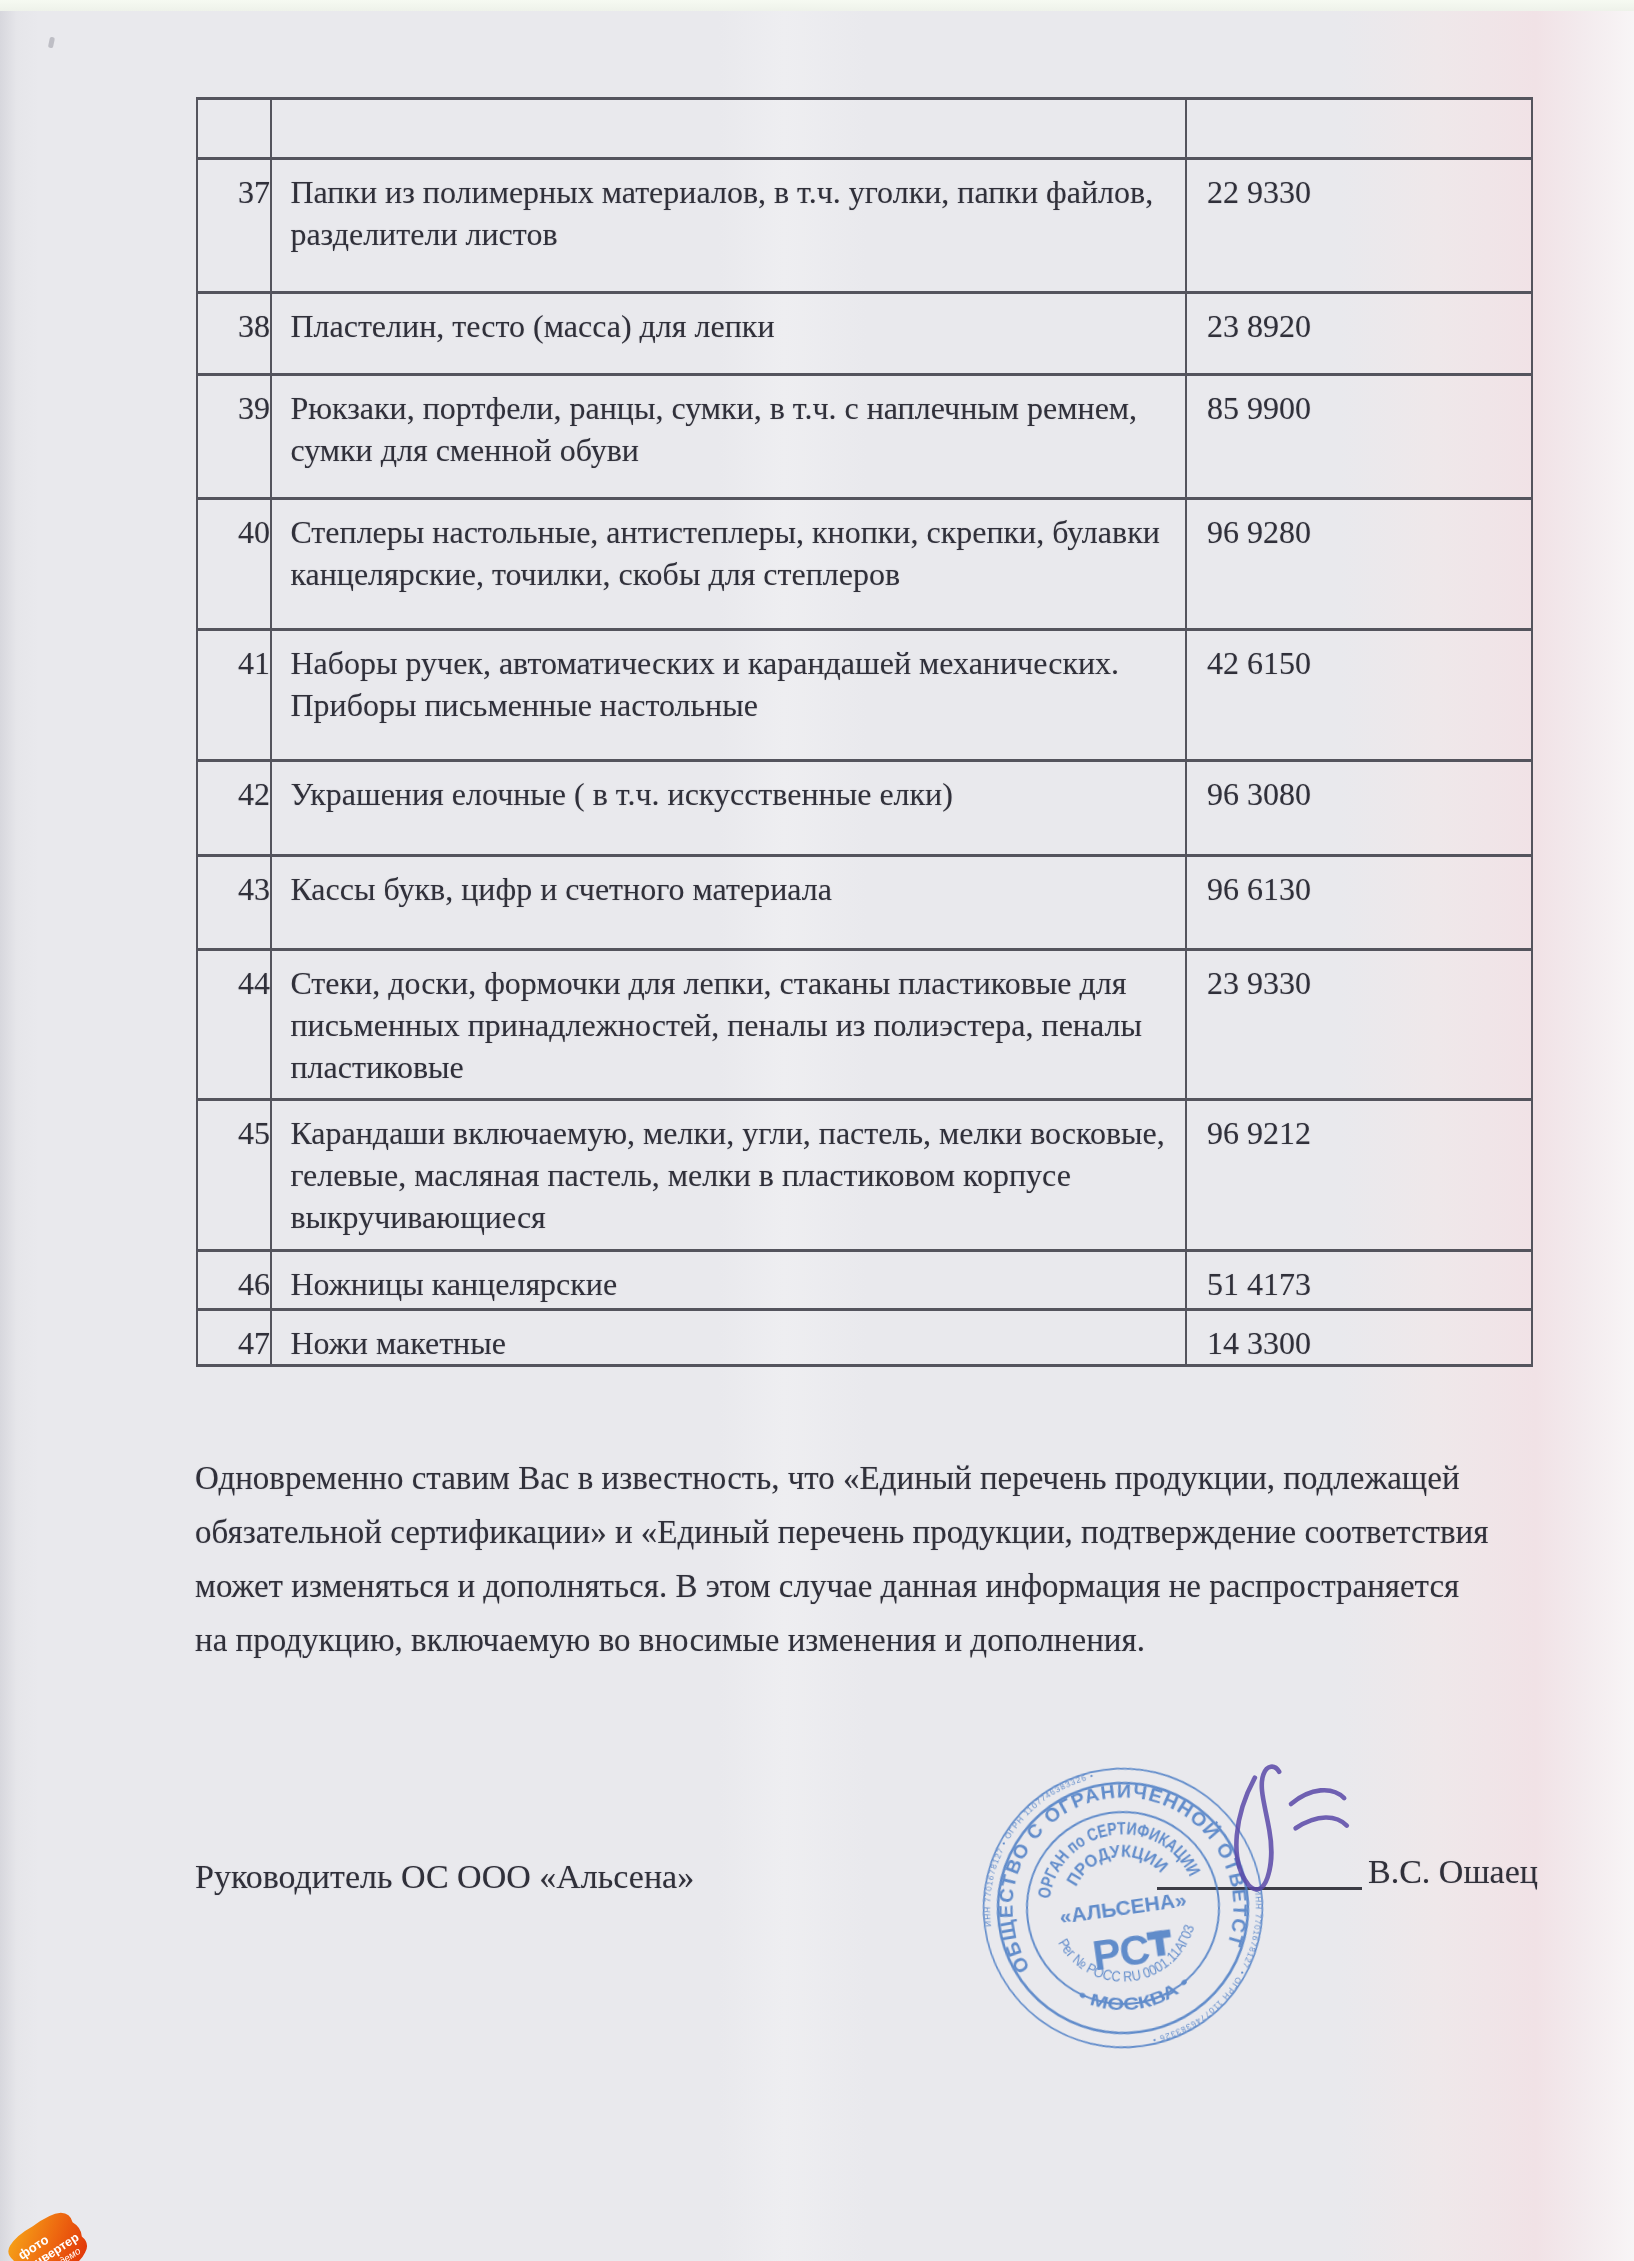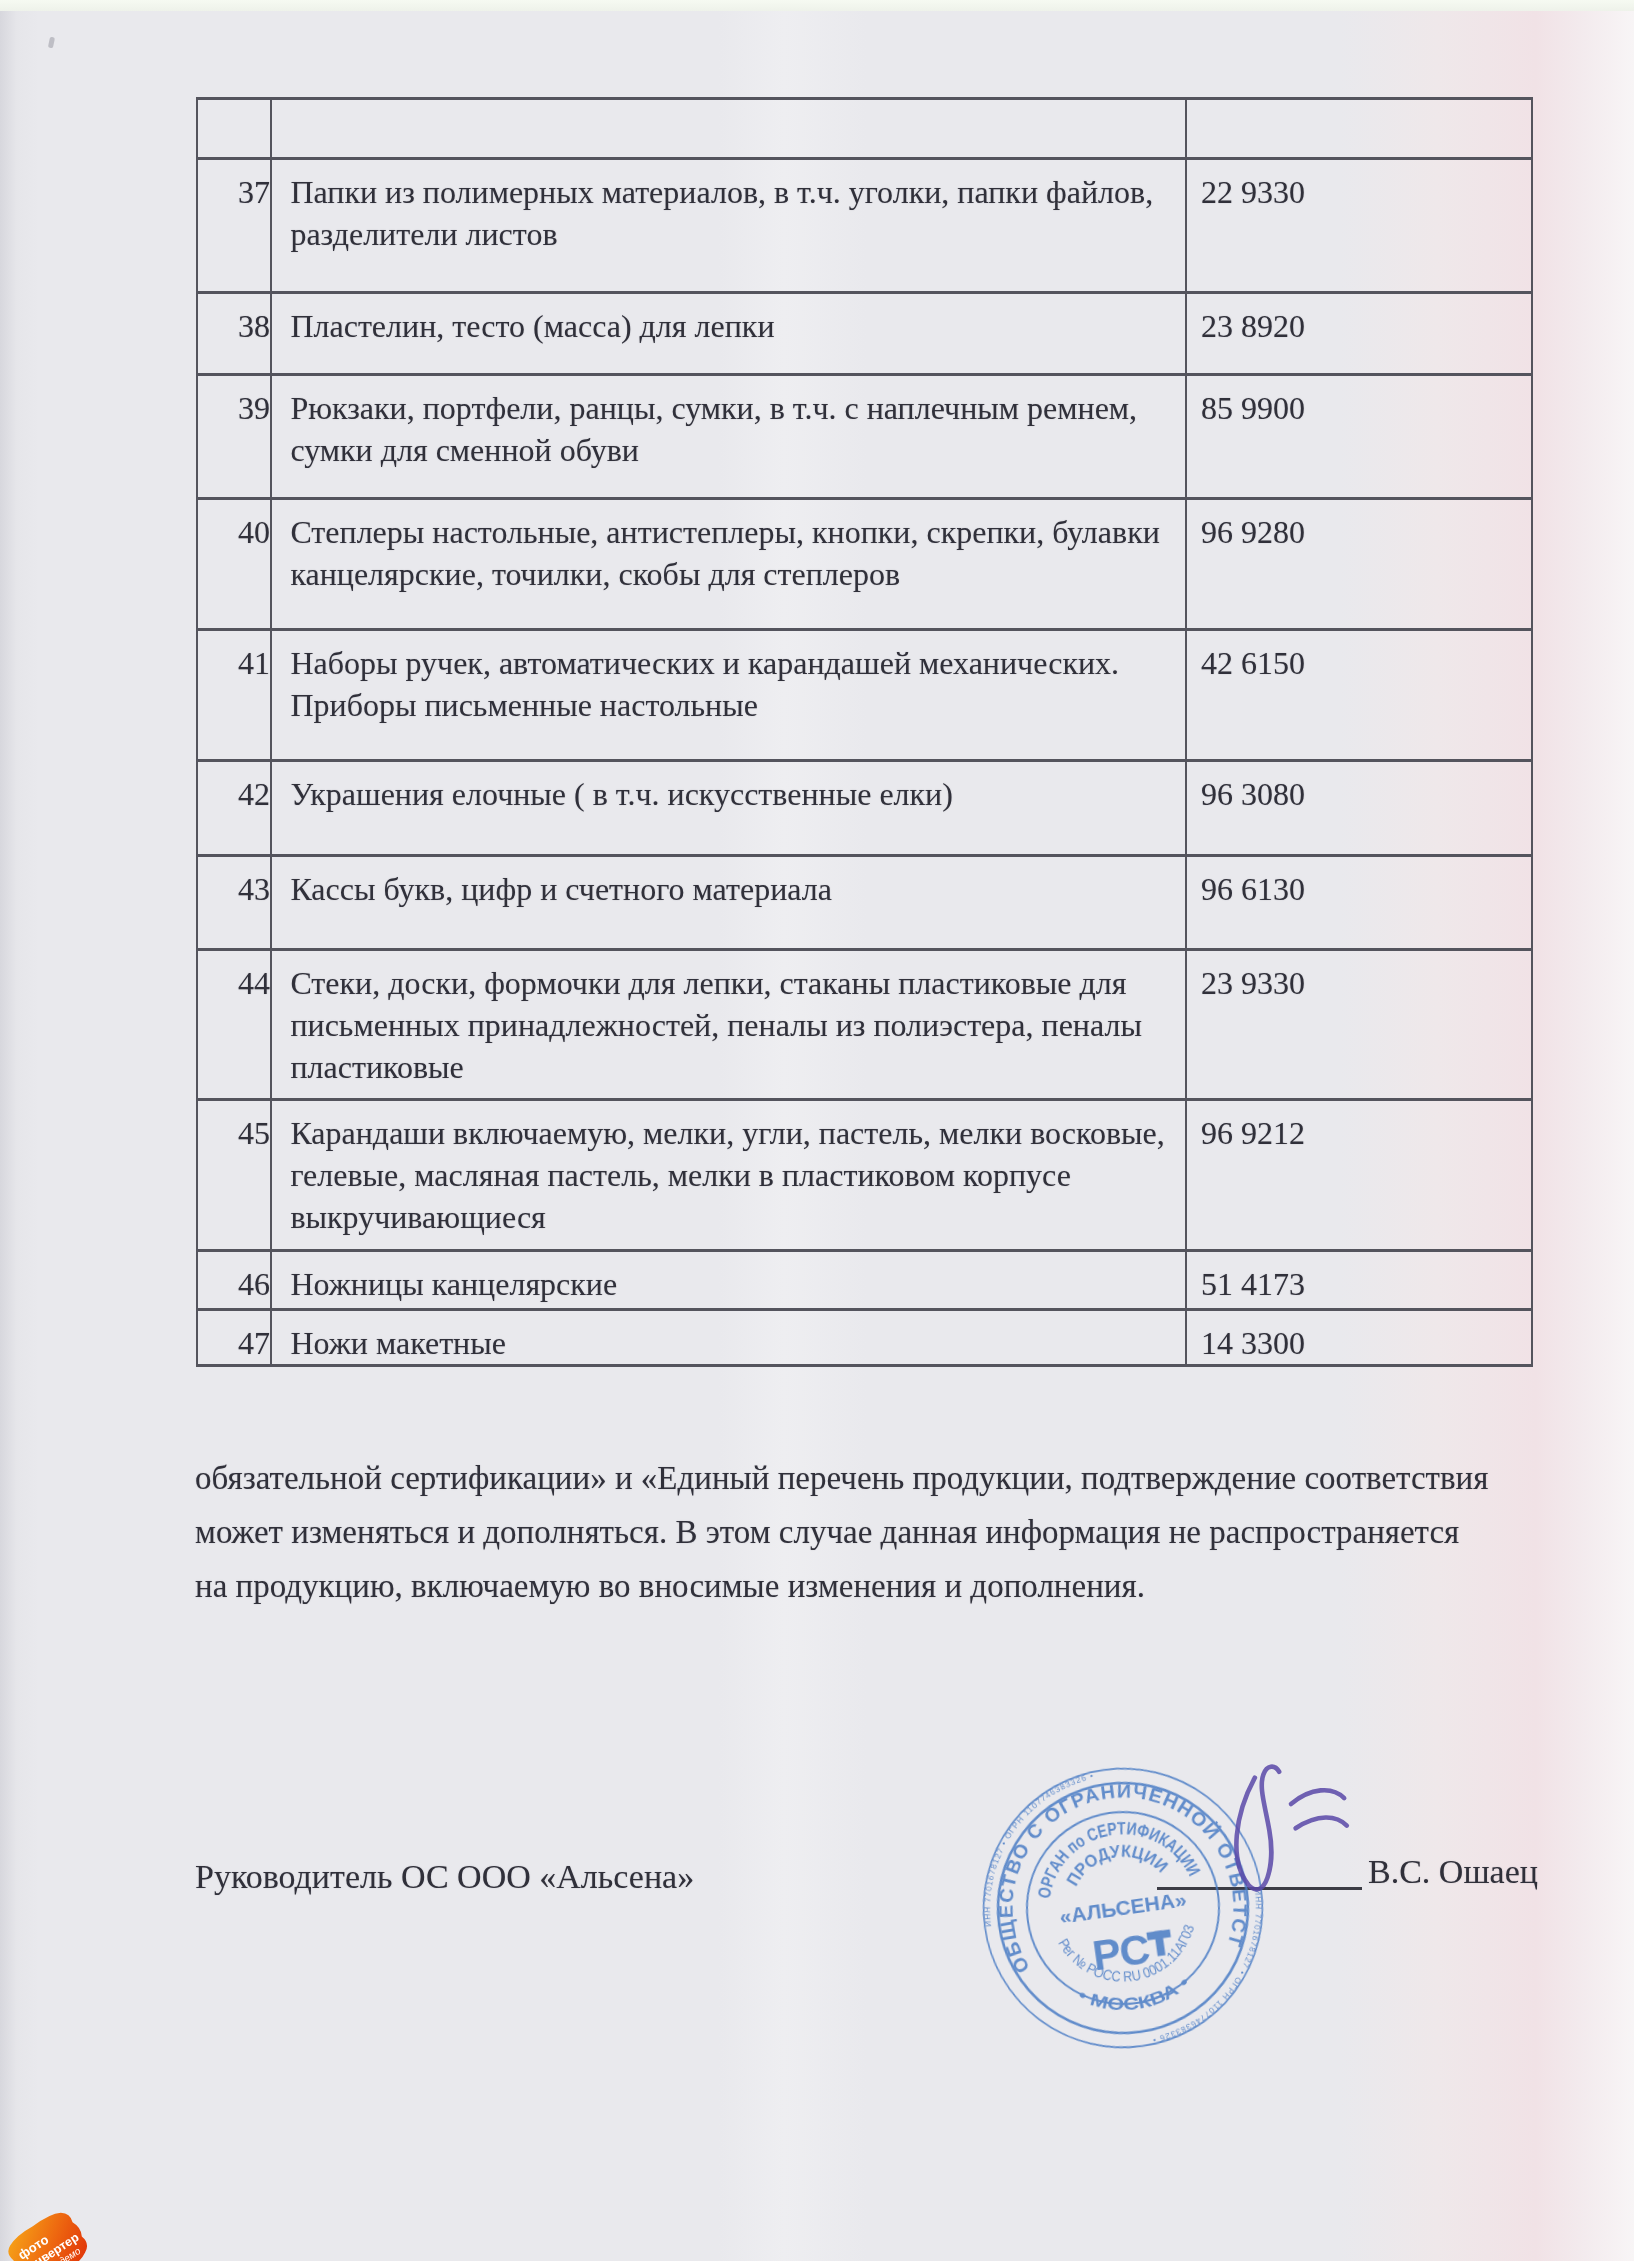--- a/index.html
+++ b/index.html
@@ -24,21 +24,21 @@
   }
   .doc-table td{
     border:2px solid #54545d;
     border-top-width:3.3px;border-bottom-width:3.3px;
     vertical-align:top;
     font-size:32px;line-height:42px;
     padding:10.5px 6.6px 0 18.4px;
     text-shadow:0 0 1.3px rgba(55,55,70,.28);
   }
   .doc-table td.num{text-align:right;padding-left:0;padding-right:0;}
-  .doc-table td.code{padding-left:14px;}
+  .doc-table td.code{padding-left:20px;}
   .col-num{width:74px;}
   .col-desc{width:915px;}
   .col-code{width:346px;}
 
   .para{
     position:absolute;left:195px;top:1451px;width:1314px;
     font-size:33px;
     text-shadow:0 0 1.3px rgba(55,55,70,.28);
   }
   .para .pline{height:54px;line-height:54px;white-space:nowrap;}
@@ -122,20 +122,21 @@
       </tr>
       <tr style="height:53px;">
         <td class="num">47</td>
         <td>Ножи макетные</td>
         <td class="code">14 3300</td>
       </tr>
     </tbody>
   </table>
 
   <div class="para">
+    <div class="pline">Одновременно ставим Вас в известность, что «Единый перечень продукции, подлежащей</div>
     <div class="pline">обязательной сертификации» и «Единый перечень продукции, подтверждение соответствия</div>
     <div class="pline">может изменяться и дополняться. В этом случае данная информация не распространяется</div>
     <div class="pline">на продукцию, включаемую во вносимые изменения и дополнения.</div>
   </div>
 
   <div class="sig-role">Руководитель ОС ООО «Альсена»</div>
   <div class="sig-name">В.С. Ошаец</div>
   <div class="sig-underline"></div>
 
   <div class="stamp-wrap">

